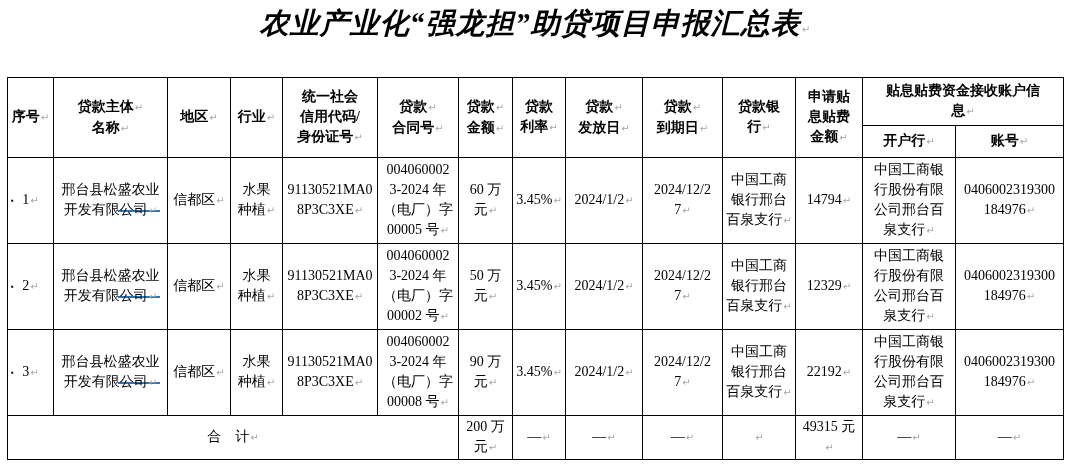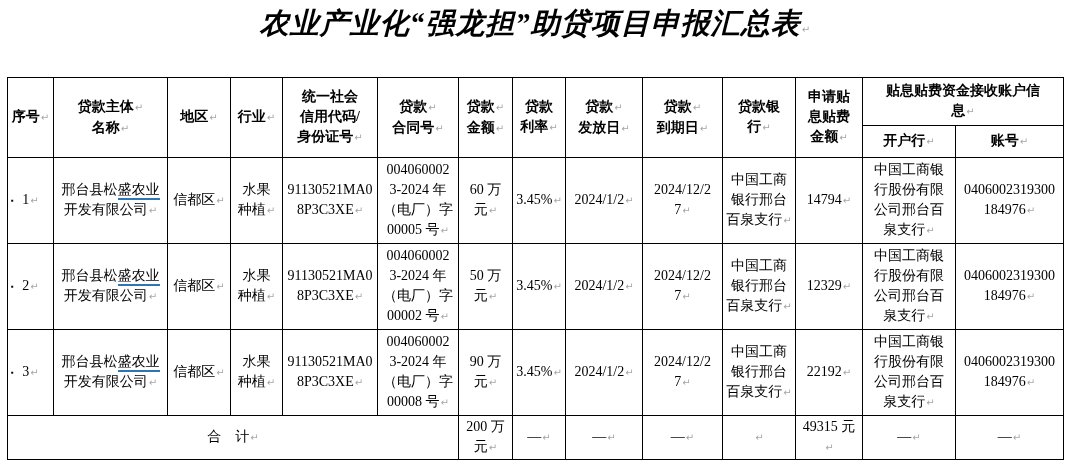--- a/index.html
+++ b/index.html
@@ -24,21 +24,21 @@
   }
   th{ font-weight:bold; }
   tr.hrow1{ height:48px; }
   tr.hrow2{ height:32px; }
   tr.drow{ height:86px; }
   tr.trow{ height:42px; }
   .cm{
     color:#a6a6a6; font-size:10px; margin-left:1px;
     font-family:"DejaVu Sans",sans-serif; font-weight:normal;
   }
-  .u{ border-bottom:2px solid #2e75b6; padding-bottom:1px; }
+  .u{ border-bottom:2px solid #2e75b6; padding-bottom:13px; }
   td.seqcell{ position:relative; }
   .marker{
     position:absolute; left:3px; top:50%; transform:translateY(-50%);
     font-size:8px; line-height:8px; color:#000;
   }
 </style>
 </head>
 <body>
 
 <div class="title-wrap">

